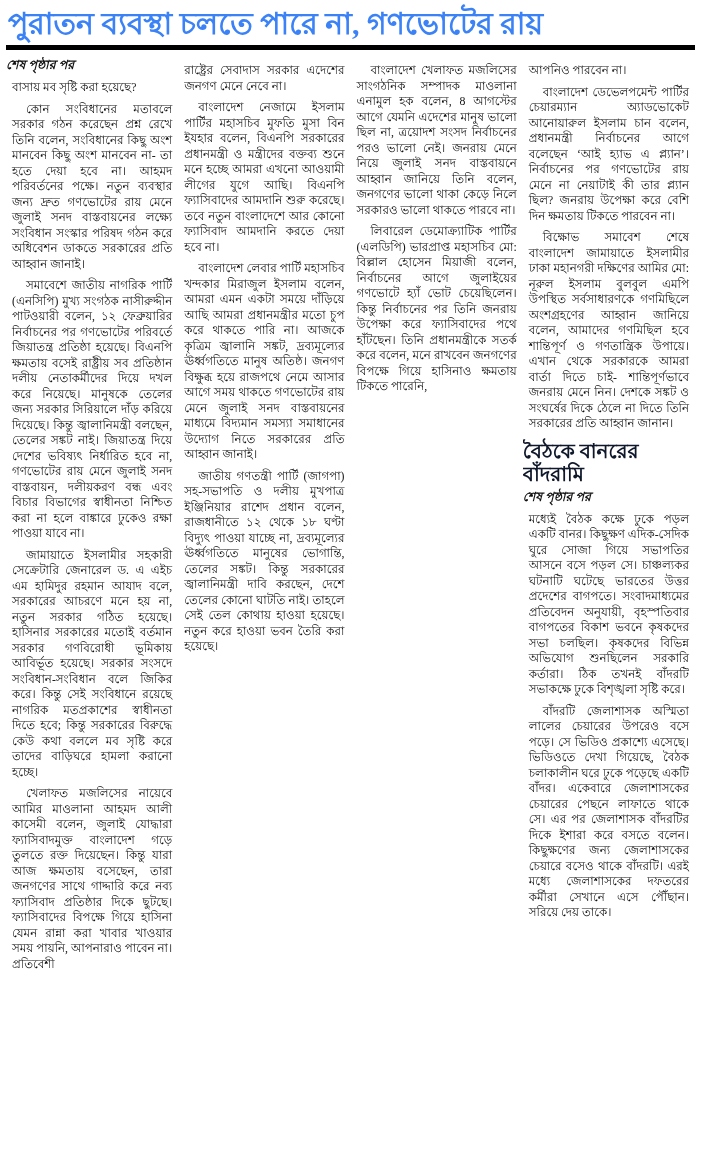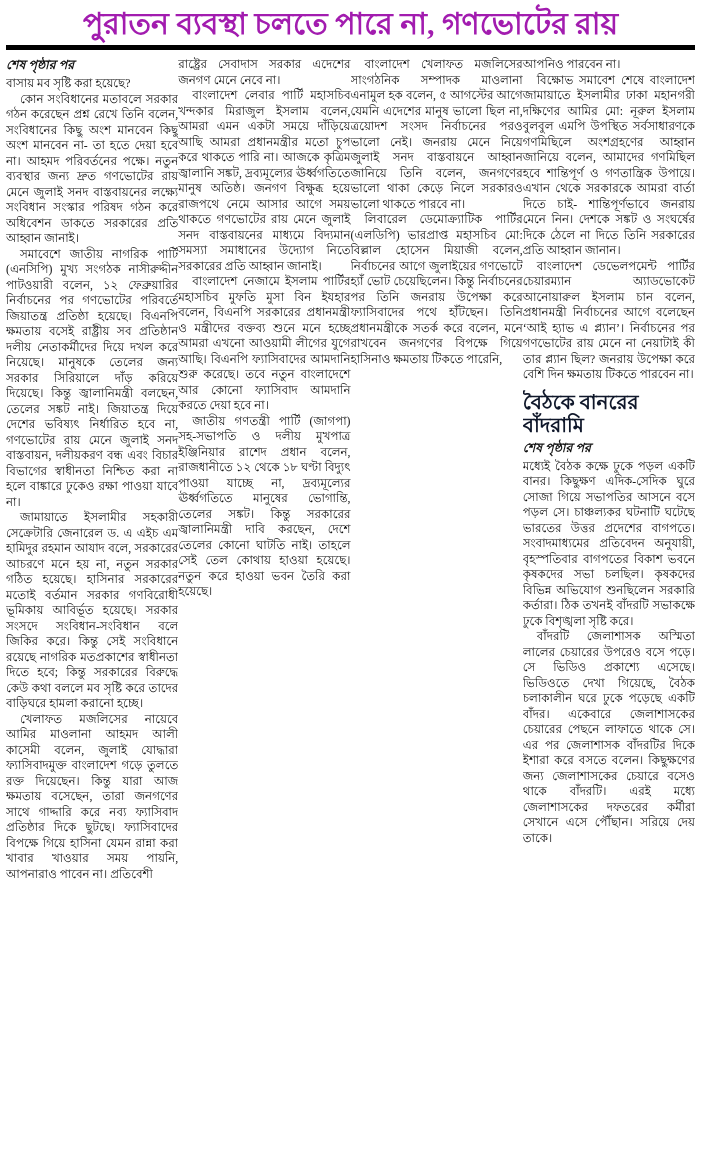--- a/index.html
+++ b/index.html
@@ -5,38 +5,37 @@
   html,body{margin:0;padding:0;}
   body{
     width:701px;height:1176px;
     background:#ffffff;color:#111111;
     font-family:"Liberation Serif","DejaVu Serif",serif;
     position:relative;overflow:hidden;
   }
   .page{position:absolute;inset:0;}
   .main-headline{
     margin:6px 8px 2px 8px;
-    text-align:center;
     font-size:30px;line-height:1.2;font-weight:bold;
-    letter-spacing:0px;color:#a21caf;
+    letter-spacing:0px;color:#3b82f6;
   }
   .headline-rule{
     height:5px;background:#000;
     margin:3px 6px 0 6px;
   }
   .columns{
     position:absolute;left:6px;right:6px;top:57px;bottom:2px;
     display:grid;grid-template-columns:repeat(4,1fr);column-gap:0;
   }
   .col{
     overflow:hidden;
     font-size:11.8px;line-height:15.5px;
     text-align:justify;
   }
-  .col p{margin:0;text-indent:14px;}
+  .col p{margin:6px;text-indent:14px;}
   .col p.cont{text-indent:0;}
   .kicker{
     font-weight:bold;font-style:italic;
     font-size:12.5px;line-height:17px;
     text-indent:0 !important;
     margin:0 0 2px 0 !important;
   }
   .secondary-article{display:block;margin-top:8px;}
   .secondary-headline{
     margin:0 0 3px 0;
@@ -59,34 +58,34 @@
       <p class="kicker">শেষ পৃষ্ঠার পর</p>
       <p class="cont">বাসায় মব সৃষ্টি করা হয়েছে?</p>
       <p>কোন সংবিধানের মতাবলে সরকার গঠন করেছেন প্রশ্ন রেখে তিনি বলেন, সংবিধানের কিছু অংশ মানবেন কিছু অংশ মানবেন না- তা হতে দেয়া হবে না। আহমদ পরিবর্তনের পক্ষে। নতুন ব্যবস্থার জন্য দ্রুত গণভোটের রায় মেনে জুলাই সনদ বাস্তবায়নের লক্ষ্যে সংবিধান সংস্কার পরিষদ গঠন করে অধিবেশন ডাকতে সরকারের প্রতি আহ্বান জানাই।</p>
       <p>সমাবেশে জাতীয় নাগরিক পার্টি (এনসিপি) মুখ্য সংগঠক নাসীরুদ্দীন পাটওয়ারী বলেন, ১২ ফেব্রুয়ারির নির্বাচনের পর গণভোটের পরিবর্তে জিয়াতন্ত্র প্রতিষ্ঠা হয়েছে। বিএনপি ক্ষমতায় বসেই রাষ্ট্রীয় সব প্রতিষ্ঠান দলীয় নেতাকর্মীদের দিয়ে দখল করে নিয়েছে। মানুষকে তেলের জন্য সরকার সিরিয়ালে দাঁড় করিয়ে দিয়েছে। কিন্তু জ্বালানিমন্ত্রী বলছেন, তেলের সঙ্কট নাই। জিয়াতন্ত্র দিয়ে দেশের ভবিষ্যৎ নির্ধারিত হবে না, গণভোটের রায় মেনে জুলাই সনদ বাস্তবায়ন, দলীয়করণ বন্ধ এবং বিচার বিভাগের স্বাধীনতা নিশ্চিত করা না হলে বাঙ্কারে ঢুকেও রক্ষা পাওয়া যাবে না।</p>
       <p>জামায়াতে ইসলামীর সহকারী সেক্রেটারি জেনারেল ড. এ এইচ এম হামিদুর রহমান আযাদ বলে, সরকারের আচরণে মনে হয় না, নতুন সরকার গঠিত হয়েছে। হাসিনার সরকারের মতোই বর্তমান সরকার গণবিরোধী ভূমিকায় আবির্ভূত হয়েছে। সরকার সংসদে সংবিধান-সংবিধান বলে জিকির করে। কিন্তু সেই সংবিধানে রয়েছে নাগরিক মতপ্রকাশের স্বাধীনতা দিতে হবে; কিন্তু সরকারের বিরুদ্ধে কেউ কথা বললে মব সৃষ্টি করে তাদের বাড়িঘরে হামলা করানো হচ্ছে।</p>
       <p>খেলাফত মজলিসের নায়েবে আমির মাওলানা আহমদ আলী কাসেমী বলেন, জুলাই যোদ্ধারা ফ্যাসিবাদমুক্ত বাংলাদেশ গড়ে তুলতে রক্ত দিয়েছেন। কিন্তু যারা আজ ক্ষমতায় বসেছেন, তারা জনগণের সাথে গাদ্দারি করে নব্য ফ্যাসিবাদ প্রতিষ্ঠার দিকে ছুটছে। ফ্যাসিবাদের বিপক্ষে গিয়ে হাসিনা যেমন রান্না করা খাবার খাওয়ার সময় পায়নি, আপনারাও পাবেন না। প্রতিবেশী</p>
     </div>
 
     <div class="col">
       <p class="cont">রাষ্ট্রের সেবাদাস সরকার এদেশের জনগণ মেনে নেবে না।</p>
+      <p>বাংলাদেশ নেজামে ইসলাম পার্টির মহাসচিব মুফতি মুসা বিন ইযহার বলেন, বিএনপি সরকারের প্রধানমন্ত্রী ও মন্ত্রীদের বক্তব্য শুনে মনে হচ্ছে আমরা এখনো আওয়ামী লীগের যুগে আছি। বিএনপি ফ্যাসিবাদের আমদানি শুরু করেছে। তবে নতুন বাংলাদেশে আর কোনো ফ্যাসিবাদ আমদানি করতে দেয়া হবে না।</p>
       <p>বাংলাদেশ লেবার পার্টি মহাসচিব খন্দকার মিরাজুল ইসলাম বলেন, আমরা এমন একটা সময়ে দাঁড়িয়ে আছি আমরা প্রধানমন্ত্রীর মতো চুপ করে থাকতে পারি না। আজকে কৃত্রিম জ্বালানি সঙ্কট, দ্রব্যমূল্যের ঊর্ধ্বগতিতে মানুষ অতিষ্ঠ। জনগণ বিক্ষুব্ধ হয়ে রাজপথে নেমে আসার আগে সময় থাকতে গণভোটের রায় মেনে জুলাই সনদ বাস্তবায়নের মাধ্যমে বিদ্যমান সমস্যা সমাধানের উদ্যোগ নিতে সরকারের প্রতি আহ্বান জানাই।</p>
-      <p>বাংলাদেশ নেজামে ইসলাম পার্টির মহাসচিব মুফতি মুসা বিন ইযহার বলেন, বিএনপি সরকারের প্রধানমন্ত্রী ও মন্ত্রীদের বক্তব্য শুনে মনে হচ্ছে আমরা এখনো আওয়ামী লীগের যুগে আছি। বিএনপি ফ্যাসিবাদের আমদানি শুরু করেছে। তবে নতুন বাংলাদেশে আর কোনো ফ্যাসিবাদ আমদানি করতে দেয়া হবে না।</p>
       <p>জাতীয় গণতন্ত্রী পার্টি (জাগপা) সহ-সভাপতি ও দলীয় মুখপাত্র ইঞ্জিনিয়ার রাশেদ প্রধান বলেন, রাজধানীতে ১২ থেকে ১৮ ঘণ্টা বিদ্যুৎ পাওয়া যাচ্ছে না, দ্রব্যমূল্যের ঊর্ধ্বগতিতে মানুষের ভোগান্তি, তেলের সঙ্কট। কিন্তু সরকারের জ্বালানিমন্ত্রী দাবি করছেন, দেশে তেলের কোনো ঘাটতি নাই। তাহলে সেই তেল কোথায় হাওয়া হয়েছে। নতুন করে হাওয়া ভবন তৈরি করা হয়েছে।</p>
     </div>
 
     <div class="col">
-      <p>বাংলাদেশ খেলাফত মজলিসের সাংগঠনিক সম্পাদক মাওলানা এনামুল হক বলেন, ৫ আগস্টের আগে যেমনি এদেশের মানুষ ভালো ছিল না, ত্রয়োদশ সংসদ নির্বাচনের পরও ভালো নেই। জনরায় মেনে নিয়ে জুলাই সনদ বাস্তবায়নে আহ্বান জানিয়ে তিনি বলেন, জনগণের ভালো থাকা কেড়ে নিলে সরকারও ভালো থাকতে পারবে না।</p>
+      <p>বাংলাদেশ খেলাফত মজলিসের সাংগঠনিক সম্পাদক মাওলানা এনামুল হক বলেন, 8 আগস্টের আগে যেমনি এদেশের মানুষ ভালো ছিল না, ত্রয়োদশ সংসদ নির্বাচনের পরও ভালো নেই। জনরায় মেনে নিয়ে জুলাই সনদ বাস্তবায়নে আহ্বান জানিয়ে তিনি বলেন, জনগণের ভালো থাকা কেড়ে নিলে সরকারও ভালো থাকতে পারবে না।</p>
       <p>লিবারেল ডেমোক্র্যাটিক পার্টির (এলডিপি) ভারপ্রাপ্ত মহাসচিব মো: বিল্লাল হোসেন মিয়াজী বলেন, নির্বাচনের আগে জুলাইয়ের গণভোটে হ্যাঁ ভোট চেয়েছিলেন। কিন্তু নির্বাচনের পর তিনি জনরায় উপেক্ষা করে ফ্যাসিবাদের পথে হাঁটছেন। তিনি প্রধানমন্ত্রীকে সতর্ক করে বলেন, মনে রাখবেন জনগণের বিপক্ষে গিয়ে হাসিনাও ক্ষমতায় টিকতে পারেনি,</p>
     </div>
 
     <div class="col">
       <p class="cont">আপনিও পারবেন না।</p>
+      <p>বাংলাদেশ ডেভেলপমেন্ট পার্টির চেয়ারম্যান অ্যাডভোকেট আনোয়ারুল ইসলাম চান বলেন, প্রধানমন্ত্রী নির্বাচনের আগে বলেছেন ‘আই হ্যাভ এ প্ল্যান’। নির্বাচনের পর গণভোটের রায় মেনে না নেয়াটাই কী তার প্ল্যান ছিল? জনরায় উপেক্ষা করে বেশি দিন ক্ষমতায় টিকতে পারবেন না।</p>
       <p>বিক্ষোভ সমাবেশ শেষে বাংলাদেশ জামায়াতে ইসলামীর ঢাকা মহানগরী দক্ষিণের আমির মো: নূরুল ইসলাম বুলবুল এমপি উপস্থিত সর্বসাধারণকে গণমিছিলে অংশগ্রহণের আহ্বান জানিয়ে বলেন, আমাদের গণমিছিল হবে শান্তিপূর্ণ ও গণতান্ত্রিক উপায়ে। এখান থেকে সরকারকে আমরা বার্তা দিতে চাই- শান্তিপূর্ণভাবে জনরায় মেনে নিন। দেশকে সঙ্কট ও সংঘর্ষের দিকে ঠেলে না দিতে তিনি সরকারের প্রতি আহ্বান জানান।</p>
-      <p>বাংলাদেশ ডেভেলপমেন্ট পার্টির চেয়ারম্যান অ্যাডভোকেট আনোয়ারুল ইসলাম চান বলেন, প্রধানমন্ত্রী নির্বাচনের আগে বলেছেন ‘আই হ্যাভ এ প্ল্যান’। নির্বাচনের পর গণভোটের রায় মেনে না নেয়াটাই কী তার প্ল্যান ছিল? জনরায় উপেক্ষা করে বেশি দিন ক্ষমতায় টিকতে পারবেন না।</p>
 
       <section class="secondary-article">
         <h2 class="secondary-headline">বৈঠকে বানরের বাঁদরামি</h2>
         <p class="kicker">শেষ পৃষ্ঠার পর</p>
         <p class="cont">মধ্যেই বৈঠক কক্ষে ঢুকে পড়ল একটি বানর। কিছুক্ষণ এদিক-সেদিক ঘুরে সোজা গিয়ে সভাপতির আসনে বসে পড়ল সে। চাঞ্চল্যকর ঘটনাটি ঘটেছে ভারতের উত্তর প্রদেশের বাগপতে। সংবাদমাধ্যমের প্রতিবেদন অনুযায়ী, বৃহস্পতিবার বাগপতের বিকাশ ভবনে কৃষকদের সভা চলছিল। কৃষকদের বিভিন্ন অভিযোগ শুনছিলেন সরকারি কর্তারা। ঠিক তখনই বাঁদরটি সভাকক্ষে ঢুকে বিশৃঙ্খলা সৃষ্টি করে।</p>
         <p>বাঁদরটি জেলাশাসক অস্মিতা লালের চেয়ারের উপরেও বসে পড়ে। সে ভিডিও প্রকাশ্যে এসেছে। ভিডিওতে দেখা গিয়েছে, বৈঠক চলাকালীন ঘরে ঢুকে পড়েছে একটি বাঁদর। একেবারে জেলাশাসকের চেয়ারের পেছনে লাফাতে থাকে সে। এর পর জেলাশাসক বাঁদরটির দিকে ইশারা করে বসতে বলেন। কিছুক্ষণের জন্য জেলাশাসকের চেয়ারে বসেও থাকে বাঁদরটি। এরই মধ্যে জেলাশাসকের দফতরের কর্মীরা সেখানে এসে পৌঁছান। সরিয়ে দেয় তাকে।</p>
       </section>
     </div>
 
   </div>

